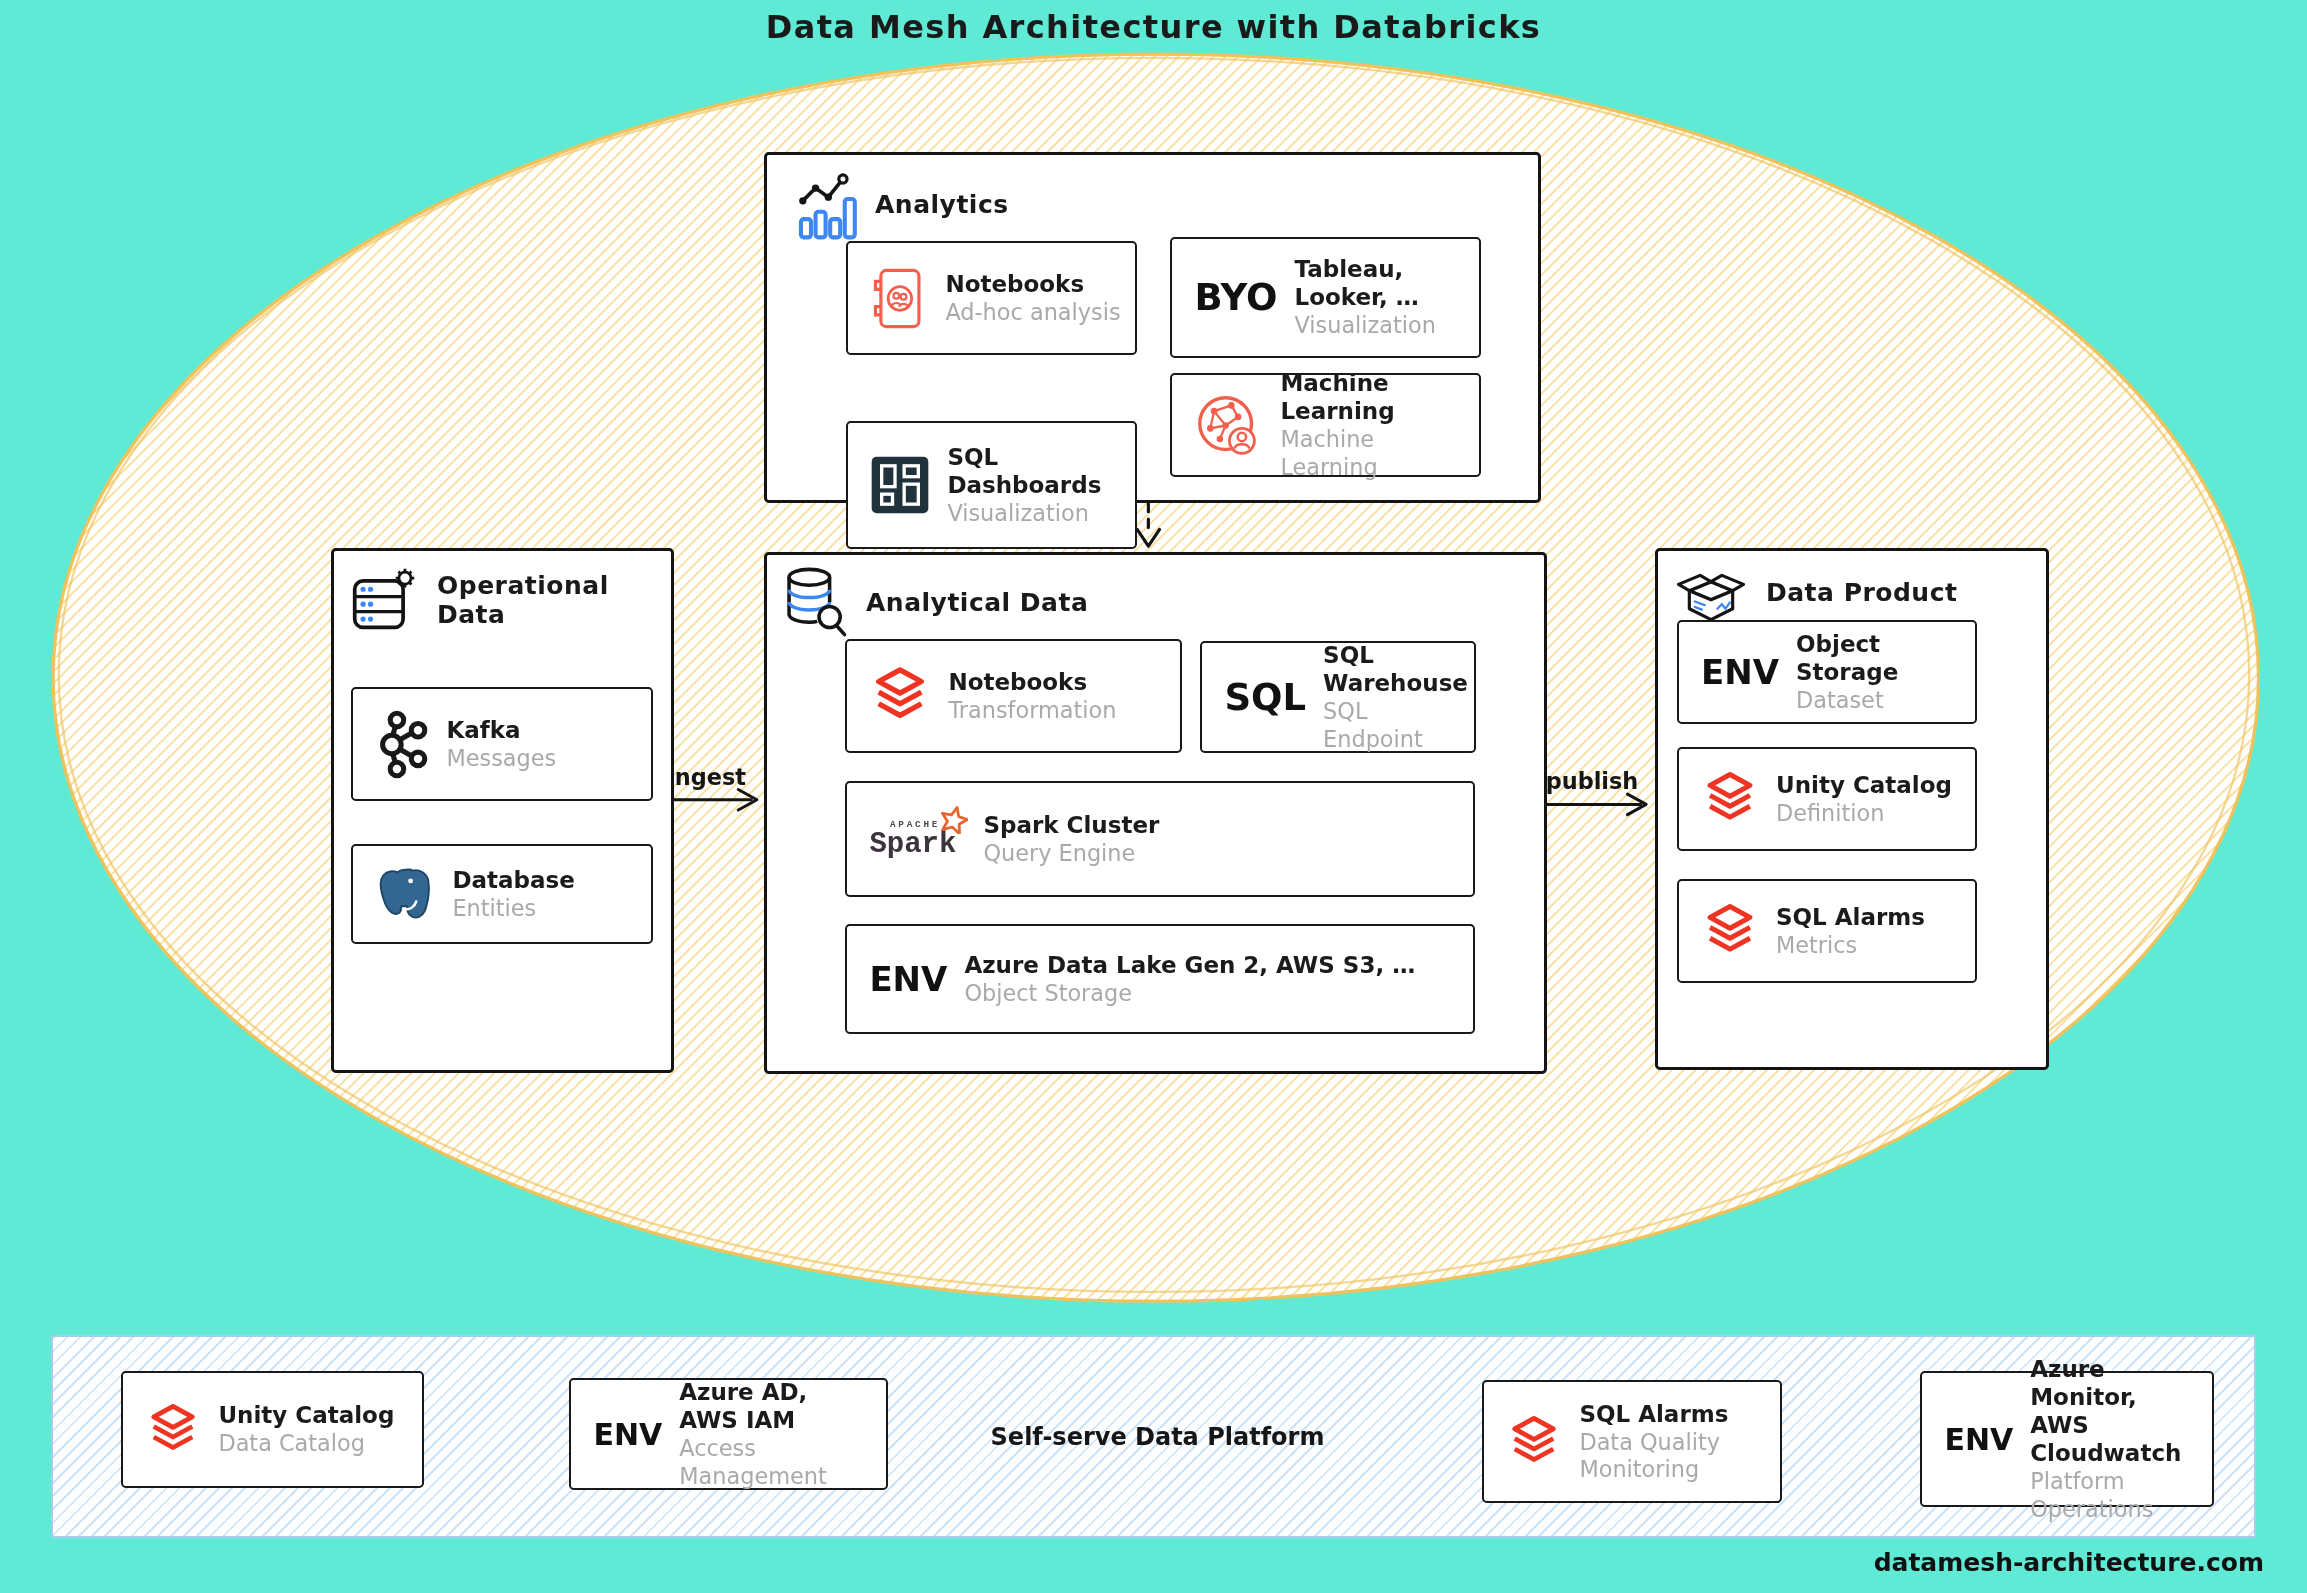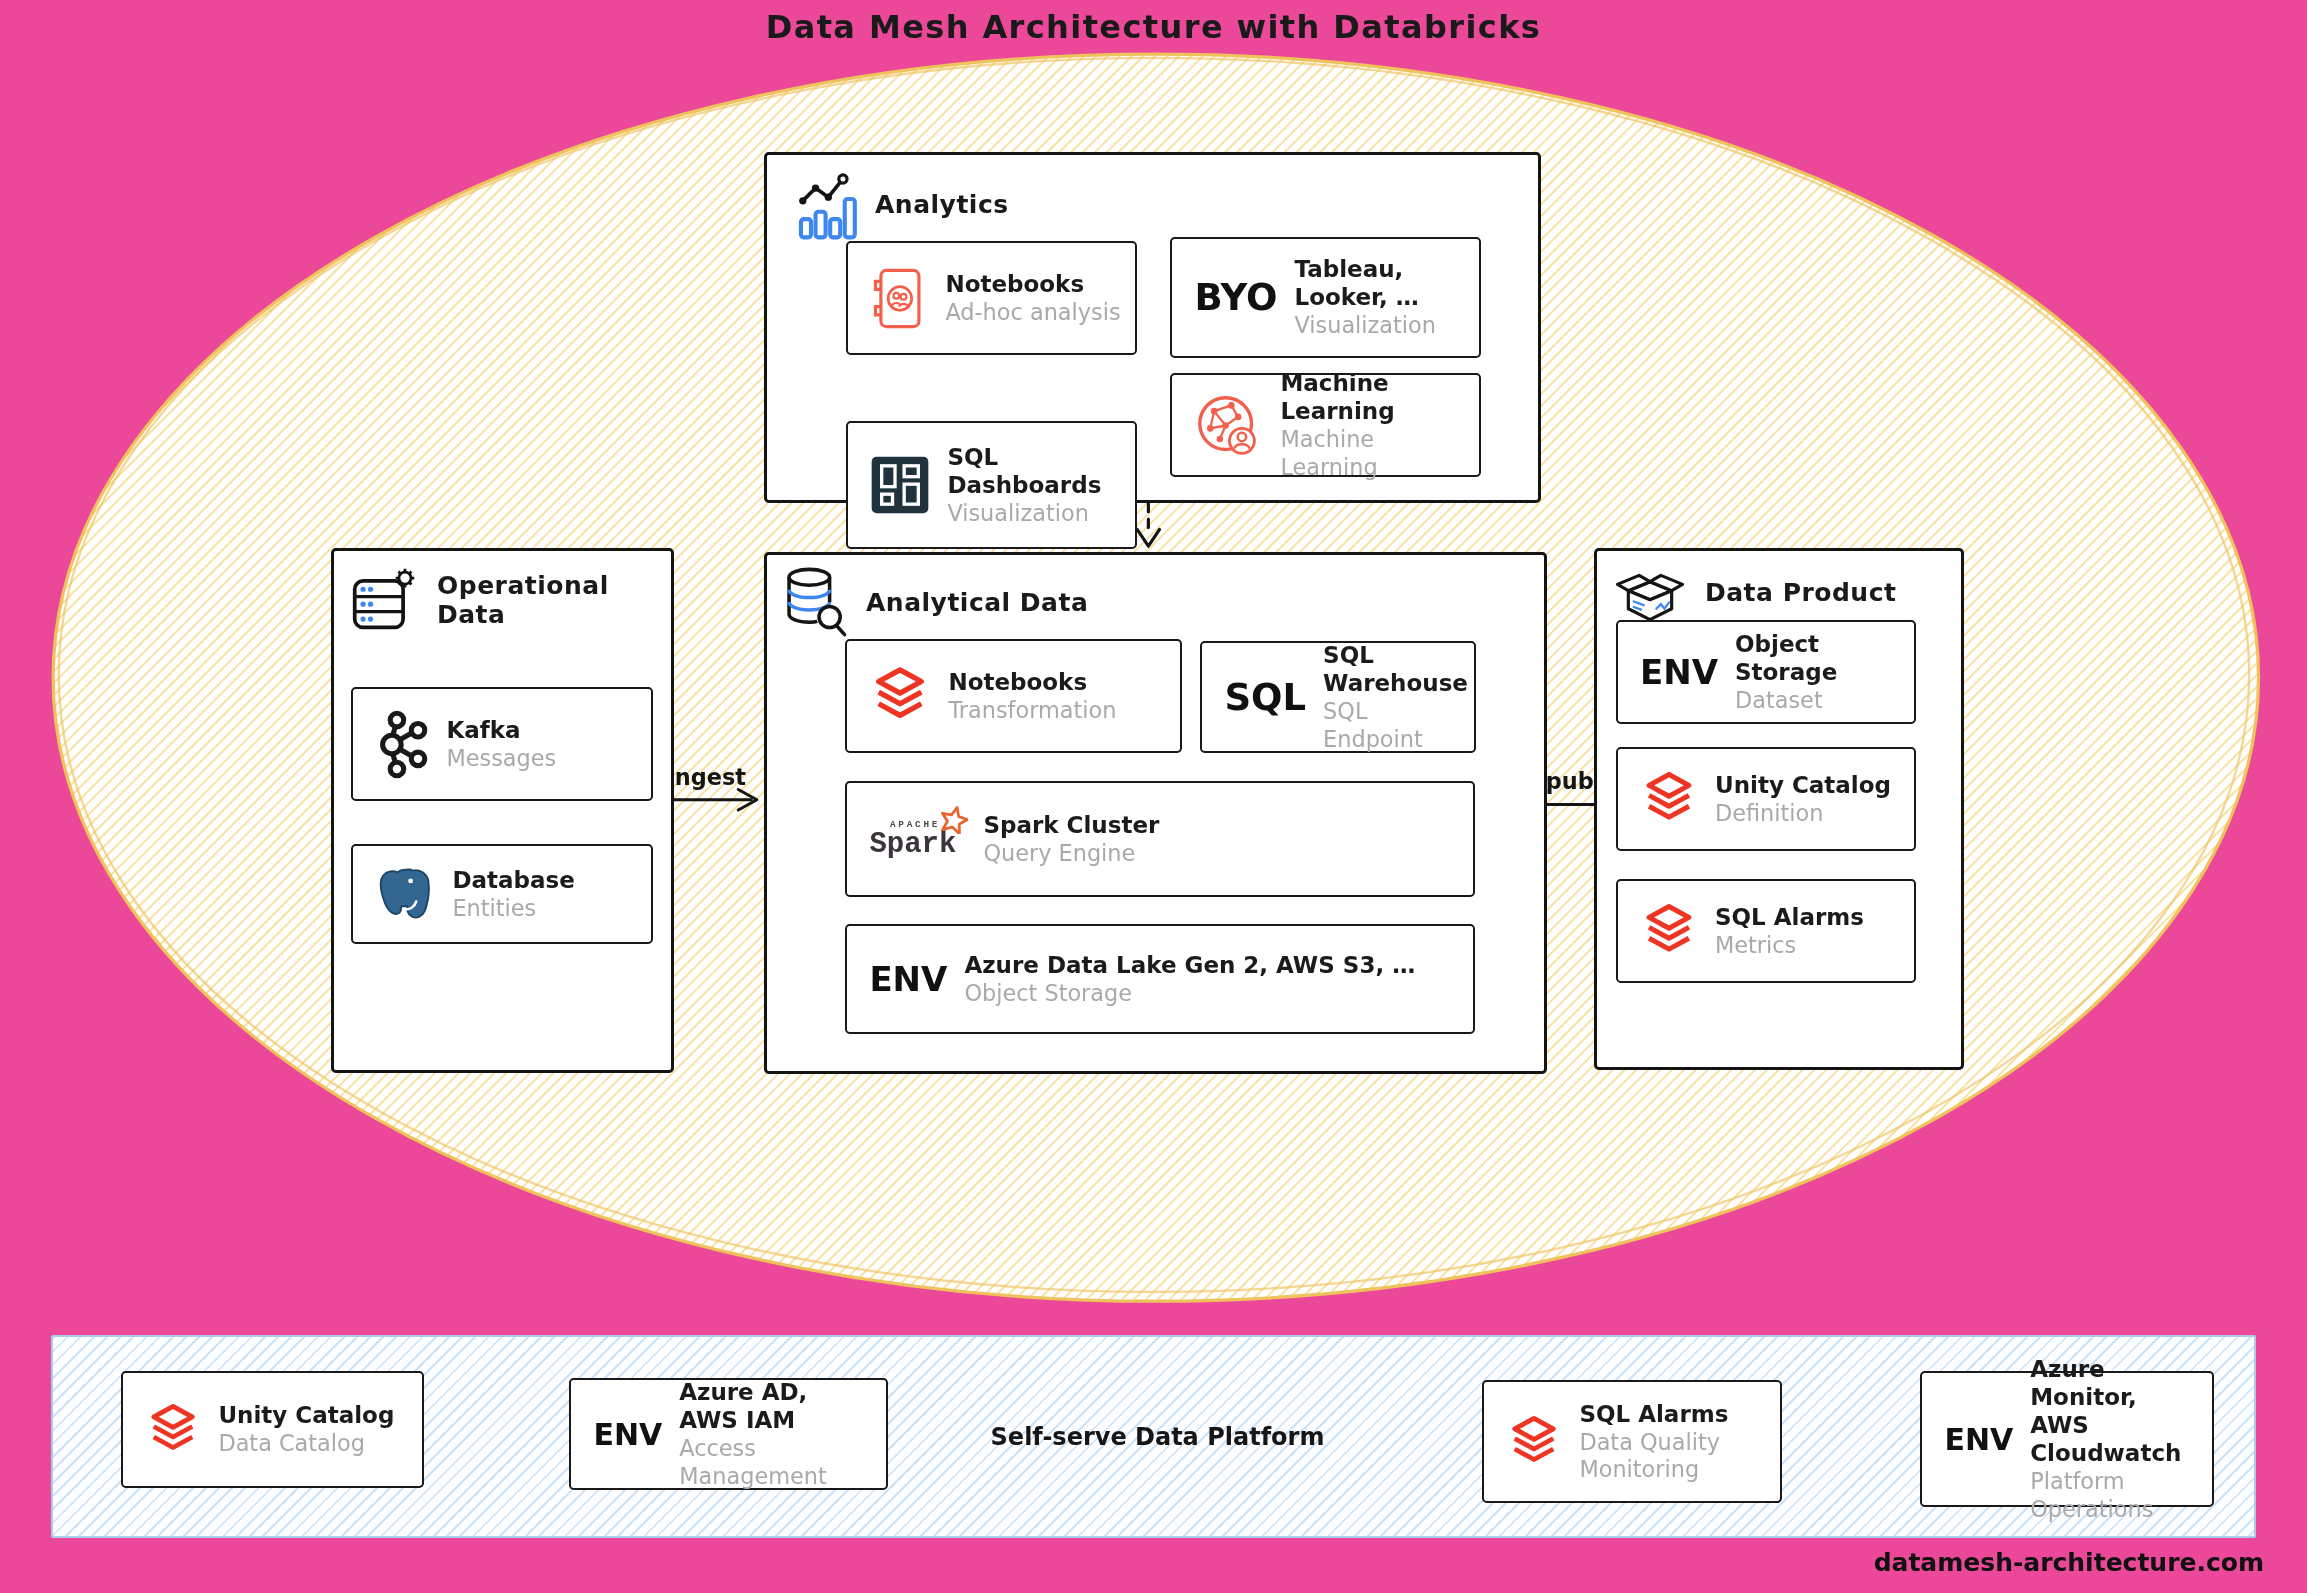--- a/index.html
+++ b/index.html
@@ -1,17 +1,17 @@
 <!DOCTYPE html>
 <html style="font-size:15px"><head>
 <meta charset="utf-8">
 <style>
   html,body{margin:0;padding:0;background:#ffffff;}
   body{font-family:"DejaVu Sans","Liberation Sans",sans-serif;color:#1a1a1a;}
-  .stage{position:relative;width:2307px;height:1593px;background:#ec4899;overflow:hidden;}
+  .stage{position:relative;width:2307px;height:1593px;background:#5eead4;overflow:hidden;}
 
   .page-title{position:absolute;top:7.5px;left:0;width:100%;text-align:center;
     font-size:32px;font-weight:700;letter-spacing:1.4px;z-index:3;}
 
   svg.underlay{position:absolute;left:0;top:0;z-index:0;}
 
   .group{position:absolute;background:#fff;border:3.3px solid #141414;border-radius:4.7px;z-index:2;}
   .ghead{position:absolute;display:flex;align-items:center;gap:17px;justify-content:space-between;}
   .ghead .gtitle{font-size:25px;font-weight:600;letter-spacing:0.5px;}
   .gicon{display:inline-flex;}
@@ -288,21 +288,21 @@
 
     <div class="card" style="left:78px;top:369px;width:630px;height:110px;">
       <span class="badge badge-md">ENV</span>
       <span class="txt">
         <span class="title-line">Azure Data Lake Gen 2, AWS S3, …</span>
         <span class="sub-line">Object Storage</span>
       </span>
     </div>
   </div>
 
-  <div class="group" style="left:1594px;top:548px;width:364px;height:516px;">
+  <div class="group" style="left:1655px;top:548px;width:364px;height:516px;padding-left:24px;">
     <div class="ghead" style="left:15px;top:9.3px;">
       <span class="gicon">
         <svg width="76" height="65" viewBox="0 0 84 72">
           <g stroke="#141414" stroke-width="3.5" stroke-linejoin="round" fill="#fff">
             <polygon points="18,34 42,24 66,34 42,44"></polygon>
             <polygon points="18,34 6,27 30,17 42,24"></polygon>
             <polygon points="66,34 78,27 54,17 42,24"></polygon>
             <polygon points="18,34 42,44 66,34 66,54 42,66 18,54"></polygon>
           </g>
           <path d="M24 46 l11 4 M24 52 l8 3" stroke="#3e86f0" stroke-width="2.5" stroke-linecap="round"></path>

